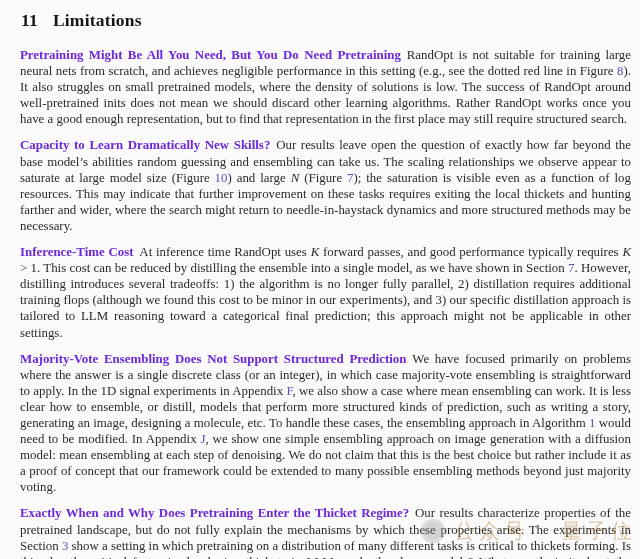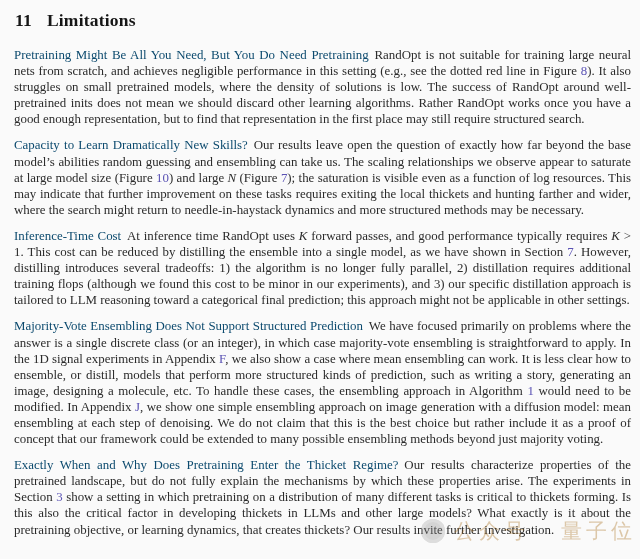--- a/index.html
+++ b/index.html
@@ -11,37 +11,37 @@
     color: #2b2b2b;
     font-family: "Liberation Serif", "DejaVu Serif", serif;
     font-size: 12.9px;
     line-height: 16.1px;
   }
   .page {
     position: relative;
     box-sizing: border-box;
     width: 640px;
     height: 559px;
-    padding: 10px 9px 6px 14px;
+    padding: 10px 9px 6px 20px;
   }
   h1.section-heading {
     font-size: 17.5px;
     line-height: 20px;
     font-weight: bold;
     color: #161616;
     margin: 0 0 17px 1px;
     letter-spacing: 0.2px;
   }
   h1.section-heading .sec-num { margin-right: 15px; }
   p.par {
     text-align: justify;
     margin: 0 0 10px 0;
   }
   p.par:last-child { margin-bottom: 12px; }
-  .b { font-weight: normal; margin-right: 0.45em; color: #0c4a6e; }
+  .b { font-weight: bold; margin-right: 0.45em; color: #6d28d9; }
   .i { font-style: italic; }
   .a { color: var(--link, #5a52b4); cursor: pointer; }
   .p {}
   .watermark {
     position: absolute;
     right: 4px;
     bottom: 16px;
     display: flex;
     align-items: center;
     gap: 9px;

